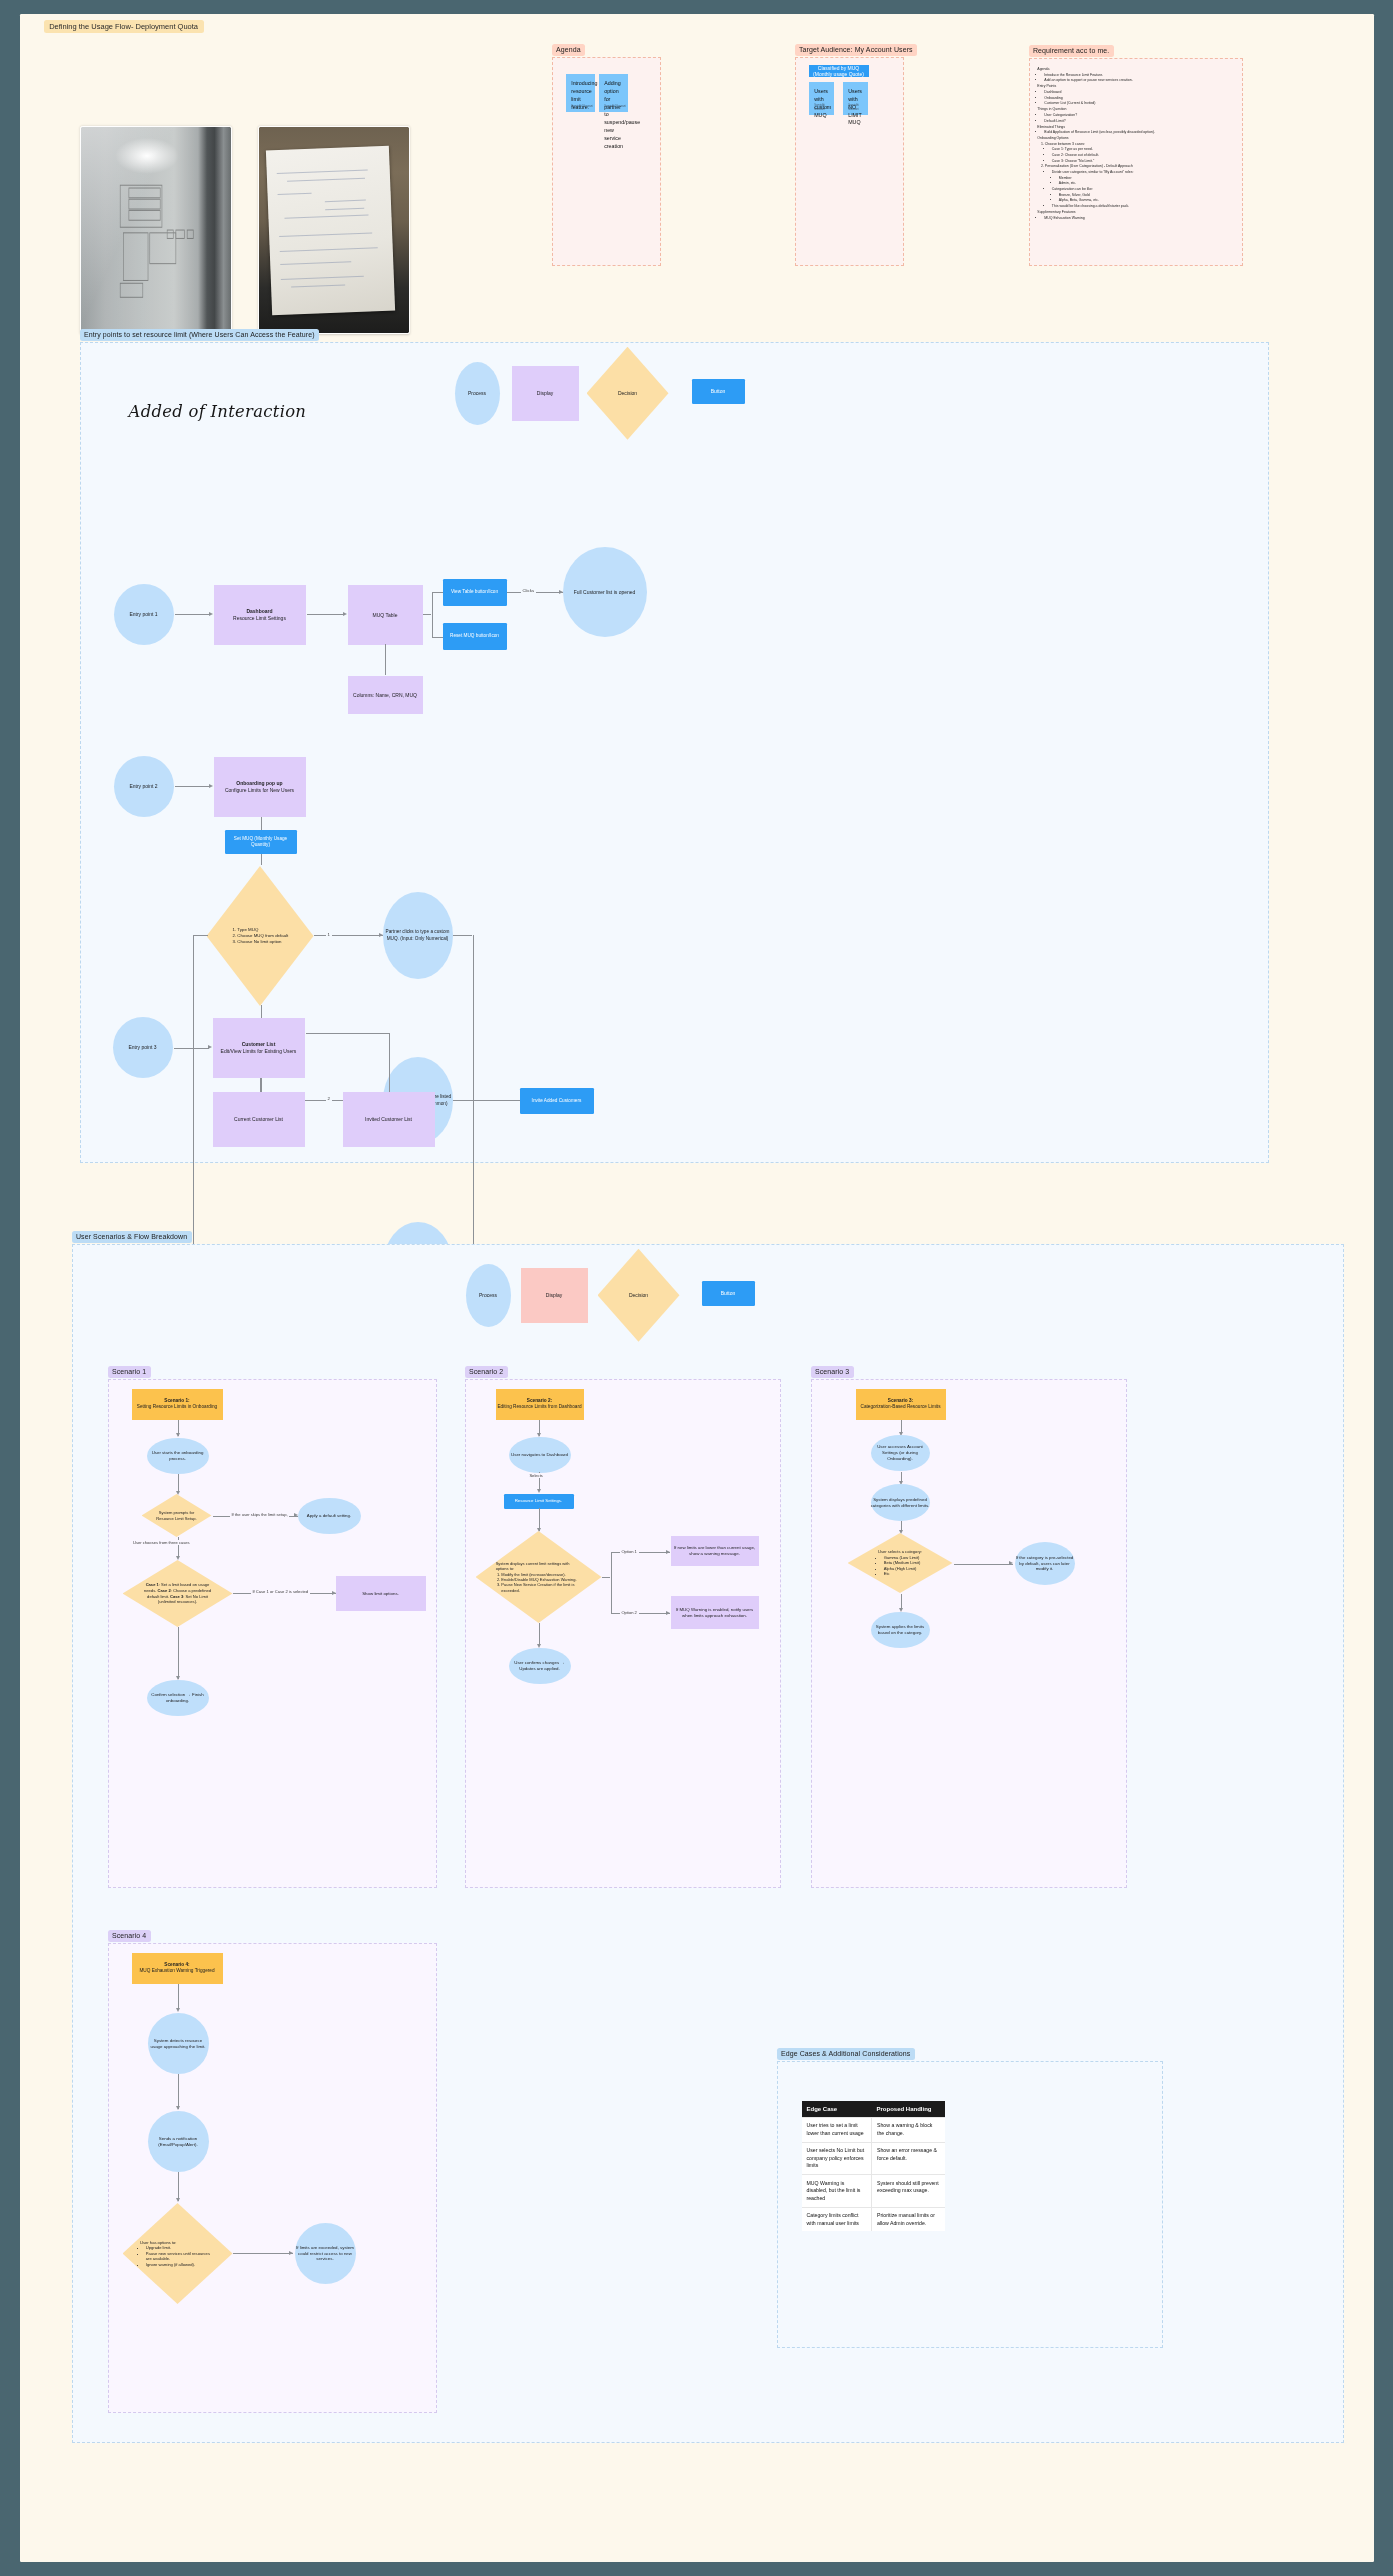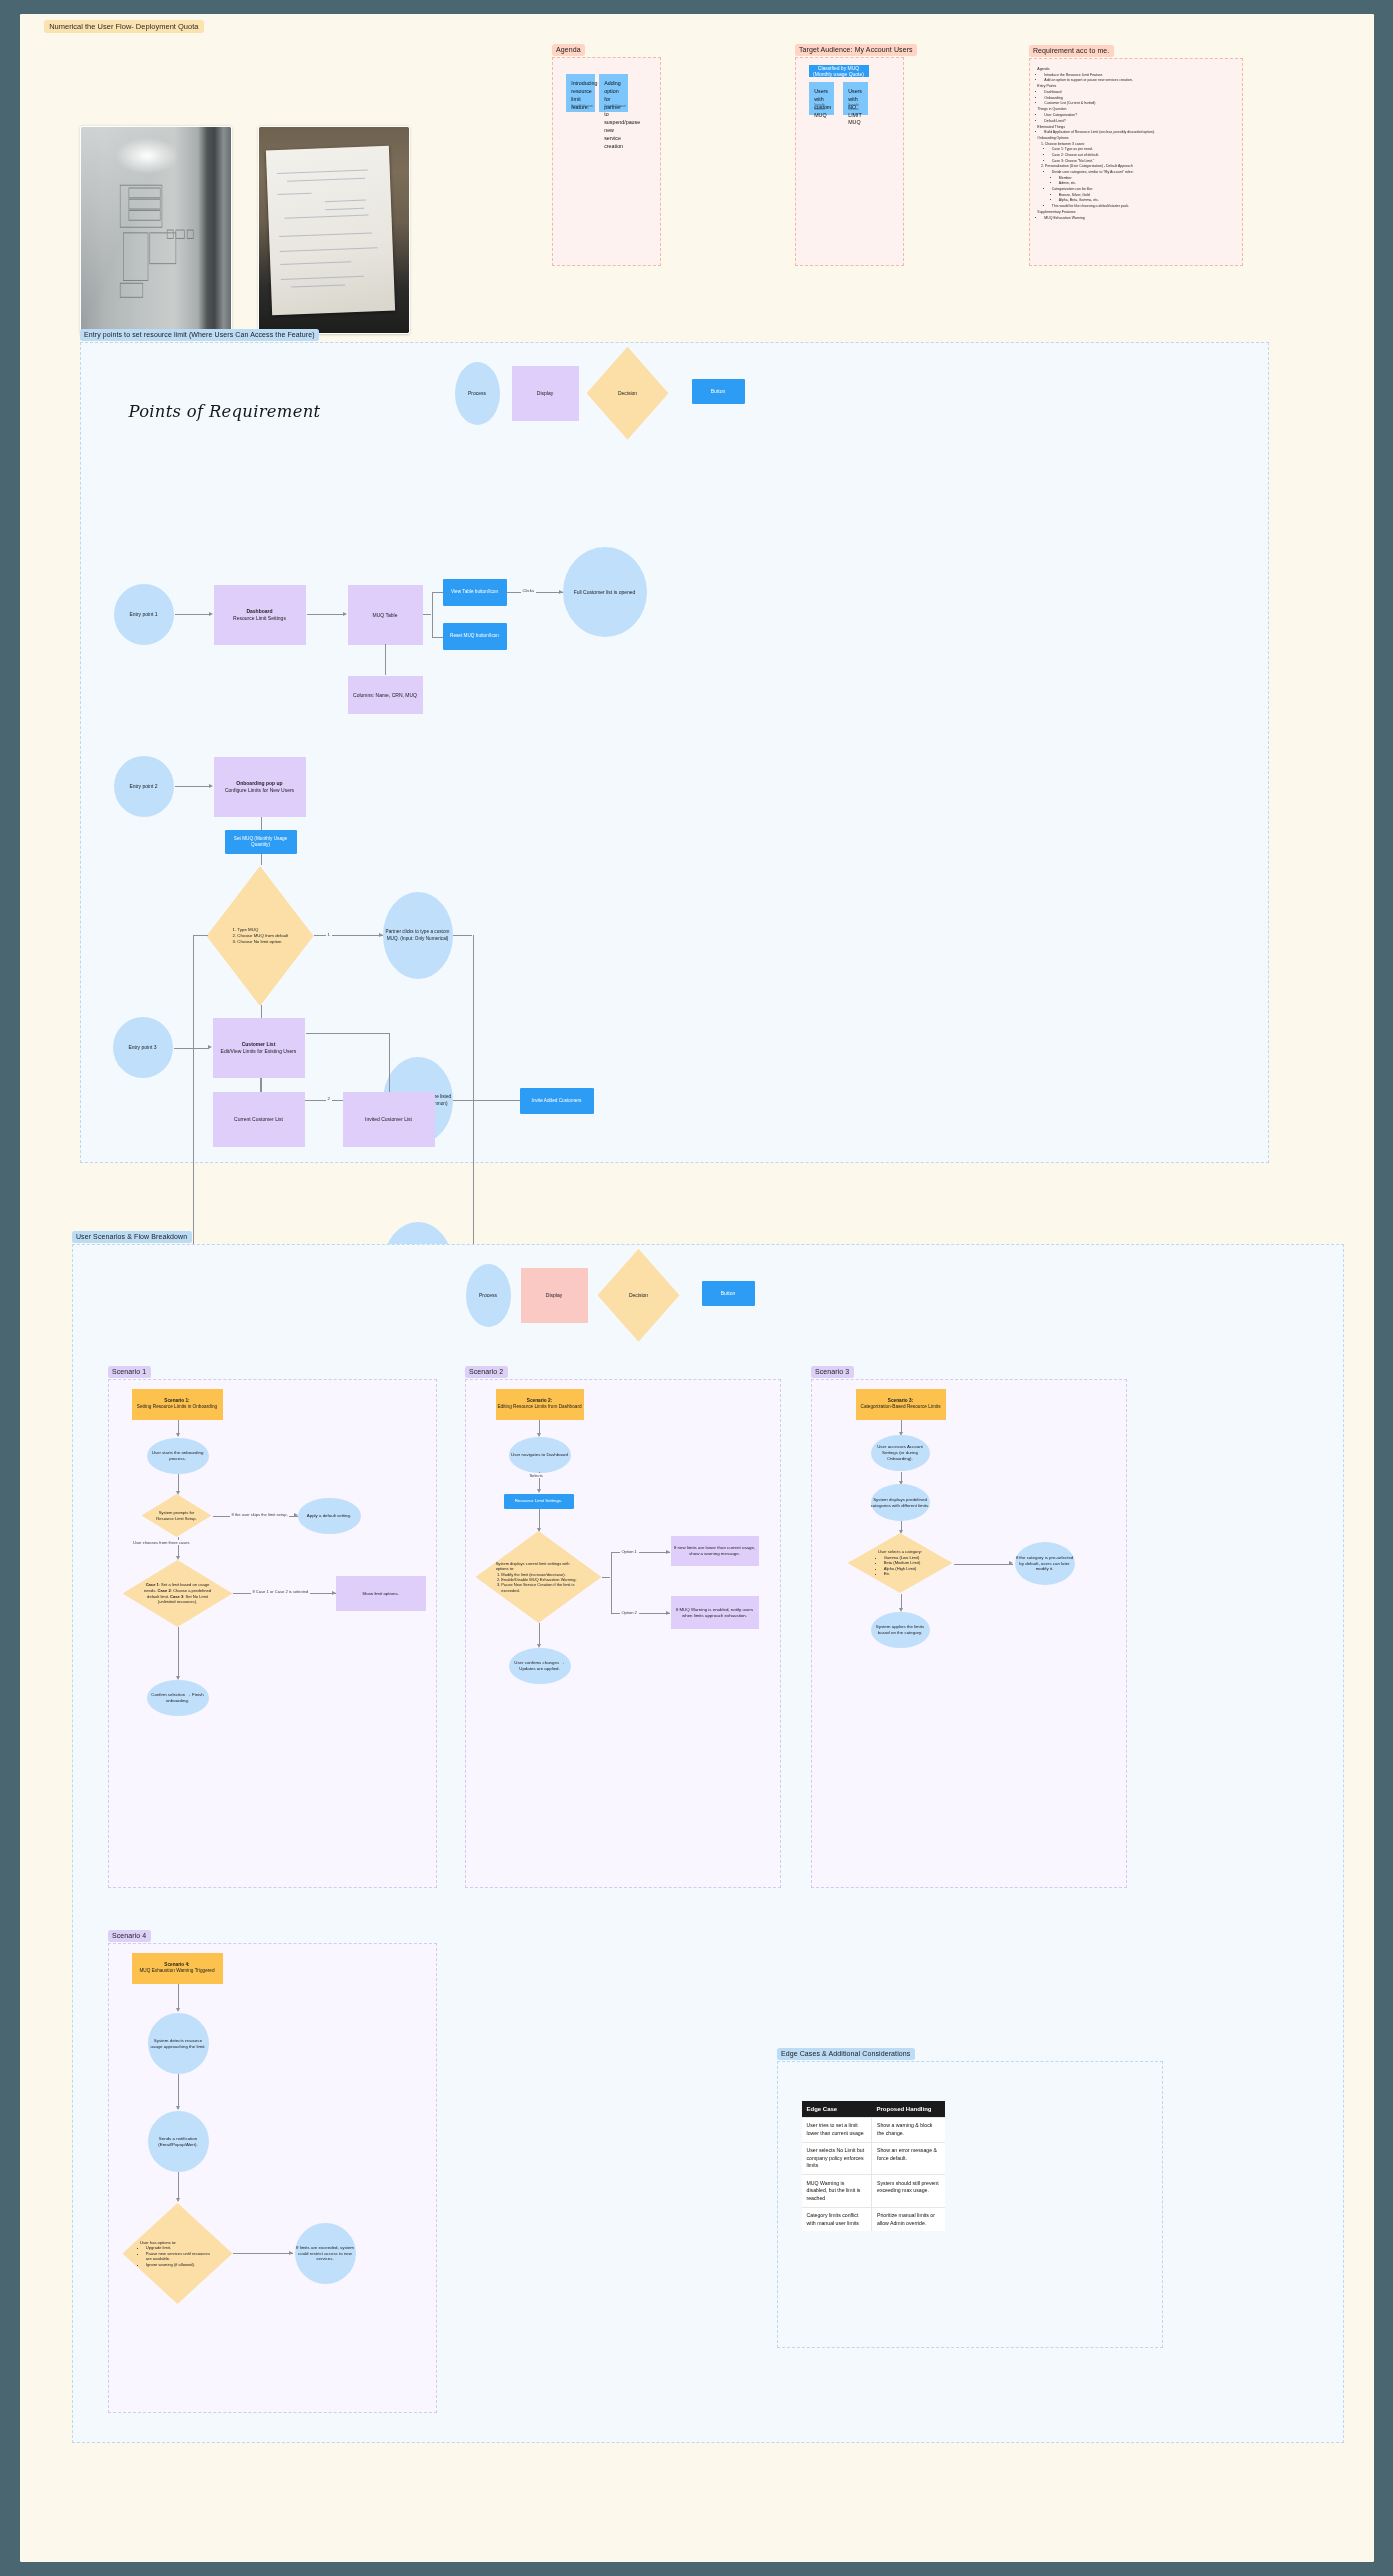--- a/index.html
+++ b/index.html
@@ -138,21 +138,21 @@
     padding:4.4px 5px; vertical-align:top; line-height:1.45; color:#111;
   }
   .ectable td:last-child { border-right:0; }
   .ectable th:first-child, .ectable td:first-child { width:70px; }
 </style>
 </head>
 <body>
 
 <div class="canvas">
 
-  <div class="page-title-tag">Numerical the User Flow- Deployment Quota</div>
+  <div class="page-title-tag">Defining the Usage Flow- Deployment Quota</div>
 
   <div class="photo photo-whiteboard" style="left:60px; top:112px; width:152px; height:208px;">
     <svg class="sketch" viewBox="0 0 100 100" preserveAspectRatio="none">
       <g stroke="#2b2b2b" stroke-width="0.7" fill="none">
         <rect x="14" y="18" width="48" height="30"></rect>
         <rect x="24" y="20" width="36" height="7"></rect>
           <rect x="24" y="28" width="36" height="7"></rect>
         <rect x="24" y="36" width="36" height="7"></rect>
         <rect x="18" y="52" width="28" height="34"></rect>
         <rect x="48" y="52" width="30" height="22"></rect>
@@ -271,21 +271,21 @@
           <li>MUQ Exhaustion Warning</li>
         </ul>
       </div>
     </div>
   </div>
 
   <div class="frame" style="left:60px; top:328px; width:1189px; height:821px;">
     <div class="frame-label lbl-blue">Entry points to set resource limit (Where Users Can Access the Feature)</div>
     <div class="frame-body dashed-blue flowpanel" style="position:relative;">
 
-      <div class="hand-title" style="left:48px; top:59px;">Points of Requirement</div>
+      <div class="hand-title" style="left:48px; top:59px;">Added of Interaction</div>
 
       <div class="node n-proc" style="left:374px; top:19px; width:45px; height:63px; font-size:5px;">
         <span>Process</span>
       </div>
       <div class="node n-disp" style="left:431px; top:22.6px; width:67px; height:55px; font-size:5px;">
         <span>Display</span>
       </div>
       <div class="node n-diam" style="left:506px; top:3.8px; width:82px; height:93px; font-size:5px;">
         <div class="dshape"></div>
         <div class="dtext">Decision</div>

